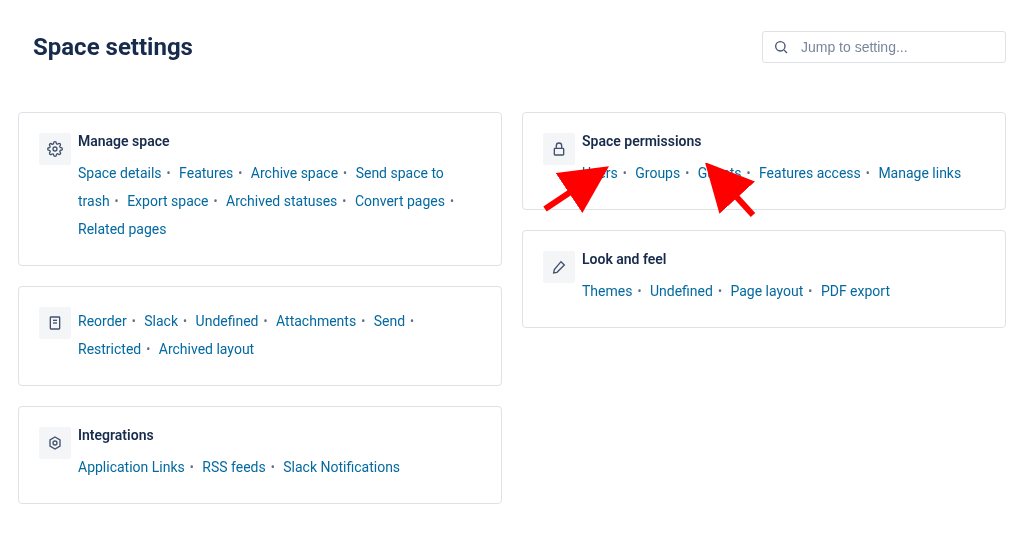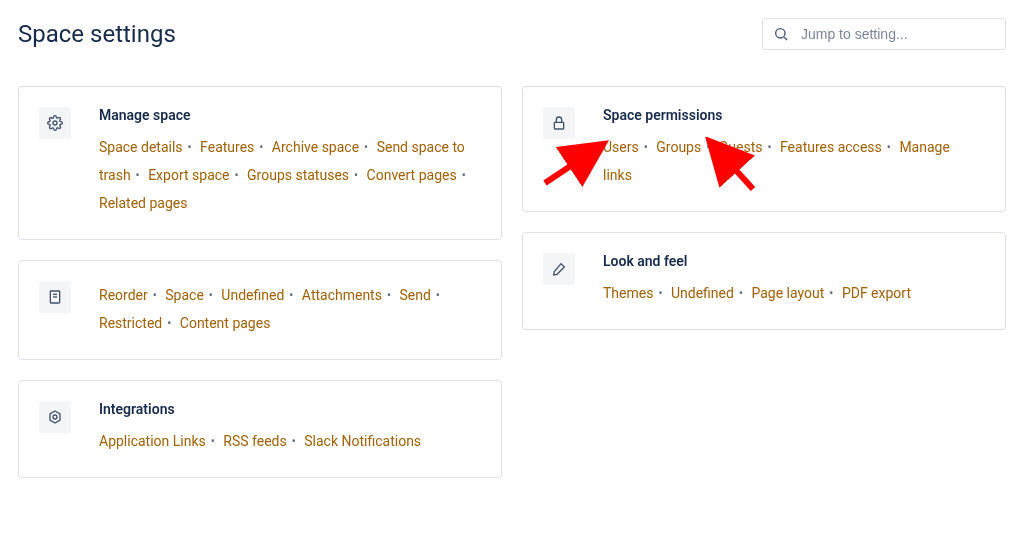--- a/index.html
+++ b/index.html
@@ -12,23 +12,23 @@
     width: 1024px;
   }
   .header-row {
     display: flex;
     justify-content: space-between;
     align-items: center;
     margin-bottom: 36px;
   }
   .page-title {
     font-size: 24px;
-    font-weight: 400;
+    font-weight: 700;
     color: #172b4d;
-    margin: 0;
+    margin: 15px;
   }
   .search-box {
     display: flex;
     align-items: center;
     border: 1px solid #dfe1e6;
     border-radius: 3px;
     padding: 6px 10px;
     width: 244px;
   }
   .search-box input {
@@ -57,21 +57,21 @@
     display: flex;
     flex-direction: column;
     gap: 20px;
   }
 
   .card {
     border: 1px solid #dfe1e6;
     border-radius: 4px;
     padding: 20px 25px 22px 20px;
     display: flex;
-    gap: 28px;
+    gap: 7px;
     align-items: flex-start;
     position: relative;
   }
   .icon-tile {
     width: 32px;
     height: 32px;
     background: #f4f5f7;
     border-radius: 2px;
     display: flex;
     align-items: center;
@@ -85,21 +85,21 @@
     font-weight: 600;
     font-size: 14px;
     color: #172b4d;
     margin: 0 0 10px 0;
   }
   .link-list {
     line-height: 2.0;
     font-size: 14px;
   }
   .link-list a {
-    color: #a16207;
+    color: #0369a1;
     text-decoration: none;
   }
   .dot {
     color: #5e6c84;
     padding: 0 5px;
     font-size: 12px;
     position: relative;
     top: -1px;
   }
 
@@ -134,44 +134,44 @@
         </svg>
       </div>
       <div class="card-body">
         <div class="card-title">Manage space</div>
         <div class="link-list">
           <a href="#">Space details</a><span class="dot">•</span>
           <a href="#">Features</a><span class="dot">•</span>
           <a href="#">Archive space</a><span class="dot">•</span>
           <a href="#">Send space to trash</a><span class="dot">•</span>
           <a href="#">Export space</a><span class="dot">•</span>
-          <a href="#">Groups statuses</a><span class="dot">•</span>
+          <a href="#">Archived statuses</a><span class="dot">•</span>
           <a href="#">Convert pages</a><span class="dot">•</span>
           <a href="#">Related pages</a>
         </div>
       </div>
     </div>
 
     <div class="card">
       <div class="icon-tile">
         <svg viewBox="0 0 24 24" fill="none" stroke="currentColor" stroke-width="2">
           <rect x="5" y="3" width="14" height="18" rx="1"></rect>
           <line x1="9" y1="8" x2="15" y2="8"></line>
           <line x1="9" y1="12" x2="15" y2="12"></line>
         </svg>
       </div>
       <div class="card-body">
         <div class="link-list">
           <a href="#">Reorder</a><span class="dot">•</span>
-          <a href="#">Space</a><span class="dot">•</span>
+          <a href="#">Slack</a><span class="dot">•</span>
           <a href="#">Undefined</a><span class="dot">•</span>
           <a href="#">Attachments</a><span class="dot">•</span>
           <a href="#">Send</a><span class="dot">•</span>
           <a href="#">Restricted</a><span class="dot">•</span>
-          <a href="#">Content pages</a>
+          <a href="#">Archived layout</a>
         </div>
       </div>
     </div>
 
     <div class="card">
       <div class="icon-tile">
         <svg viewBox="0 0 24 24" fill="none" stroke="currentColor" stroke-width="2">
           <polygon points="12,3 19.5,7.5 19.5,16.5 12,21 4.5,16.5 4.5,7.5"></polygon>
           <circle cx="12" cy="12" r="3"></circle>
         </svg>

